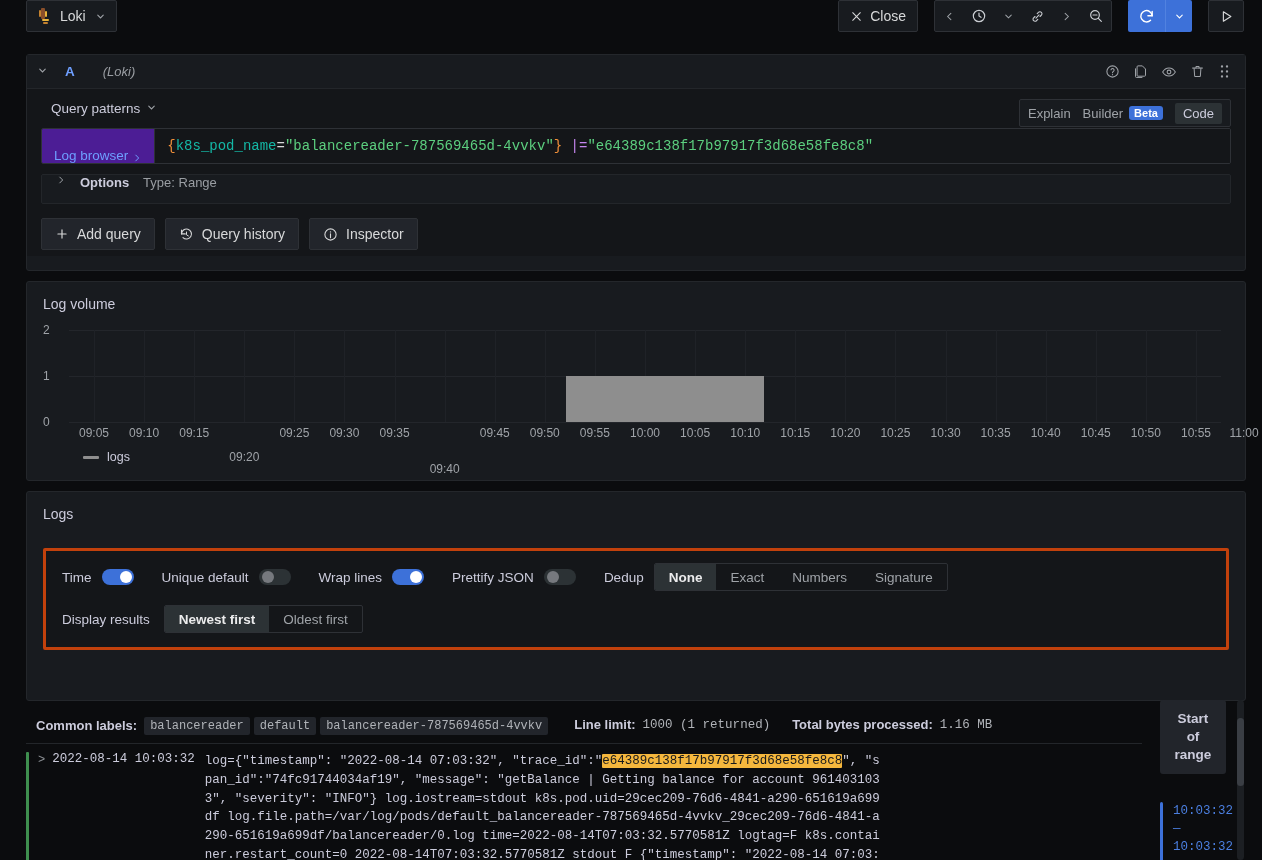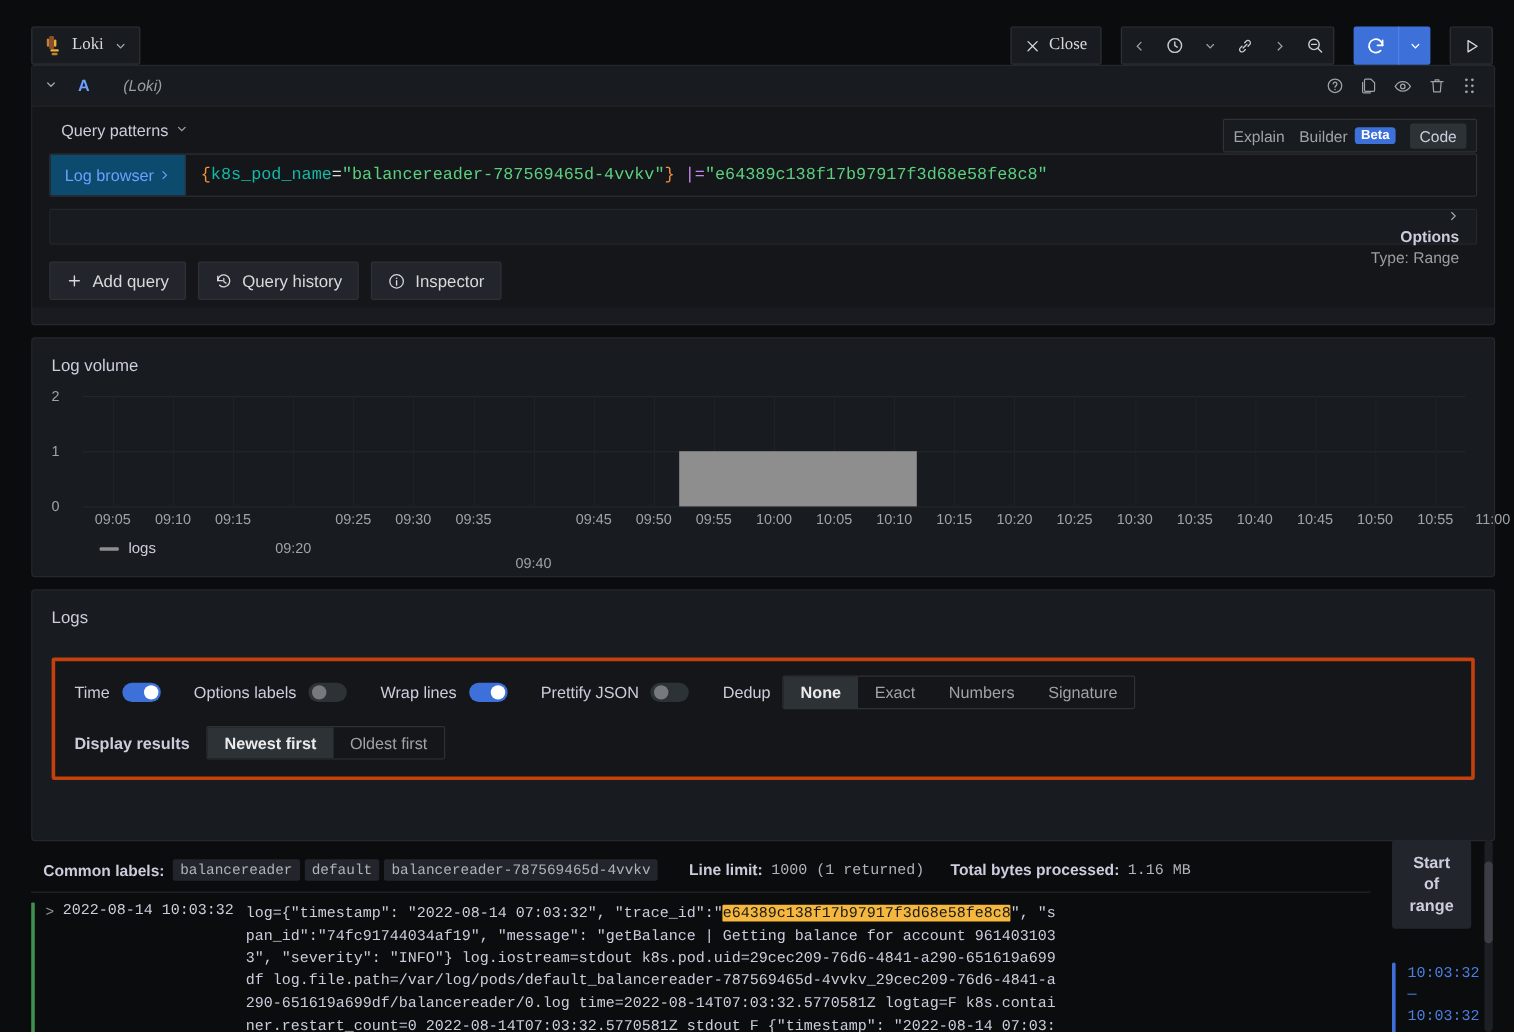--- a/index.html
+++ b/index.html
@@ -7,24 +7,23 @@
     width: 1262px; height: 860px;
     background: #0b0c0e;
     font-family: "Liberation Sans", sans-serif;
     color: #ccccdc;
     overflow: hidden;
   }
 
   
   .topbar {
     height: 54px;
-    display: flex; align-items: flex-end;
+    display: flex; align-items: flex-start;
     padding: 0 18px 0 26px;
     gap: 16px;
-    font-family: Liberation Serif, serif;
   }
   .ds-picker {
     display: flex; align-items: center; gap: 9px;
     height: 32px; padding: 0 10px;
     background: #181b1f; border: 1px solid #2e3136; border-radius: 2px;
     font-size: 14px; color: #d8d9da; cursor: pointer;
   }
   .loki-glyph { width: 14px; height: 16px; position: relative; display:inline-block; }
   .loki-glyph i { position: absolute; display: block; border-radius: 1px; }
   .loki-glyph i:nth-child(1){ left:4px; top:0; width:4px; height:11px; background:#8a4f2a;}
@@ -99,40 +98,40 @@
     height: 28px; padding: 0 8px;
   }
   .mode-item { font-size: 13px; color:#9fa3a8; cursor:pointer; display:flex; align-items:center; gap:6px; }
   .mode-item.active { color:#ccccdc; background:#2c3235; border-radius:2px; padding: 3px 8px; font-weight:500; }
   .beta-badge { background:#3d71d9; color:#fff; font-size:11px; font-weight:700;
     border-radius:3px; padding: 1px 5px; }
   .qpat-wrap { position: relative; }
 
   .editor-row { display:flex; align-items:stretch; border:1px solid #2e3136; border-radius:2px; overflow:hidden; }
   .log-browser {
-    display:flex; align-items:center; gap:4px;
-    padding: 0 12px; background:#0c4a6e;
+    display:flex; align-items:flex-end; gap:4px;
+    padding: 0 12px; background:#4c1d95;
     color:#6e9fff; font-size:13.5px; font-weight:500; cursor:pointer;
     border-right:1px solid #2e3136; white-space:nowrap;
   }
   .editor-field {
     flex:1 1 auto; background:#141619; padding: 8px 12px;
     font-family:"Liberation Mono", monospace; font-size:14px; line-height:18px;
     white-space: pre; overflow:hidden;
   }
   .tok-brace { color:#f2903a; }
   .tok-label { color:#14b8a6;text-align:right; }
   .tok-op    { color:#d8d9da; }
   .tok-str   { color:#5ccf7f; }
   .tok-pipe  { color:#c586f0; }
 
   .options-row {
-    margin-top: 10px; display:flex; align-items:flex-end; gap:2px;
+    margin-top: 10px; display:flex; align-items:flex-start; gap:14px;
     background:#181b1f; border:1px solid #23262a; border-radius:2px;
-    height: 30px; padding: 0 14px; cursor:pointer;flex-direction:column;
+    height: 30px; padding: 0 14px; cursor:pointer;
   }
   .opt-chev { color:#8e9297; font-size:11px; }
   .opt-label { font-size:13px; font-weight:600; color:#ccccdc; }
   .opt-sub { font-size:13px; color:#9a9ea3; }
 
   .qactions { display:flex; gap:10px; padding: 14px 0 0 0; }
   .q-btn {
     height: 32px; display:flex; align-items:center; gap:8px; padding: 0 13px;
     background:#22252b; border:1px solid #2e3136; border-radius:2px;
     font-size:14px; font-weight:500; color:#d8d9da; cursor:pointer;
@@ -480,21 +479,21 @@
 
   <div class="logs-controls">
     <div class="ctrl-row1">
       <div class="ctrl-item">
         <span class="ctrl-label">Time</span>
         <span class="switch on">
             <span class="knob"></span>
           </span>
       </div>
       <div class="ctrl-item">
-        <span class="ctrl-label">Options labels</span>
+        <span class="ctrl-label">Unique default</span>
         <span class="switch off">
             <span class="knob"></span>
           </span>
       </div>
       <div class="ctrl-item">
         <span class="ctrl-label">Wrap lines</span>
         <span class="switch on">
             <span class="knob"></span>
           </span>
       </div>
@@ -508,21 +507,21 @@
         <span class="ctrl-label">Dedup</span>
         <span class="radio-group">
           <span class="radio-btn active">None</span>
           <span class="radio-btn">Exact</span>
           <span class="radio-btn">Numbers</span>
           <span class="radio-btn">Signature</span>
         </span>
       </div>
     </div>
     <div class="ctrl-row2">
-      <span class="ctrl-label" style="font-weight:700;">Display results</span>
+      <span class="ctrl-label" style="font-weight:400;">Display results</span>
       <span class="radio-group">
         <span class="radio-btn active">Newest first</span>
         <span class="radio-btn">Oldest first</span>
       </span>
     </div>
   </div>
 </div>
 
 <div class="meta-row" style="margin-left:26px;">
   <div class="meta-group">

